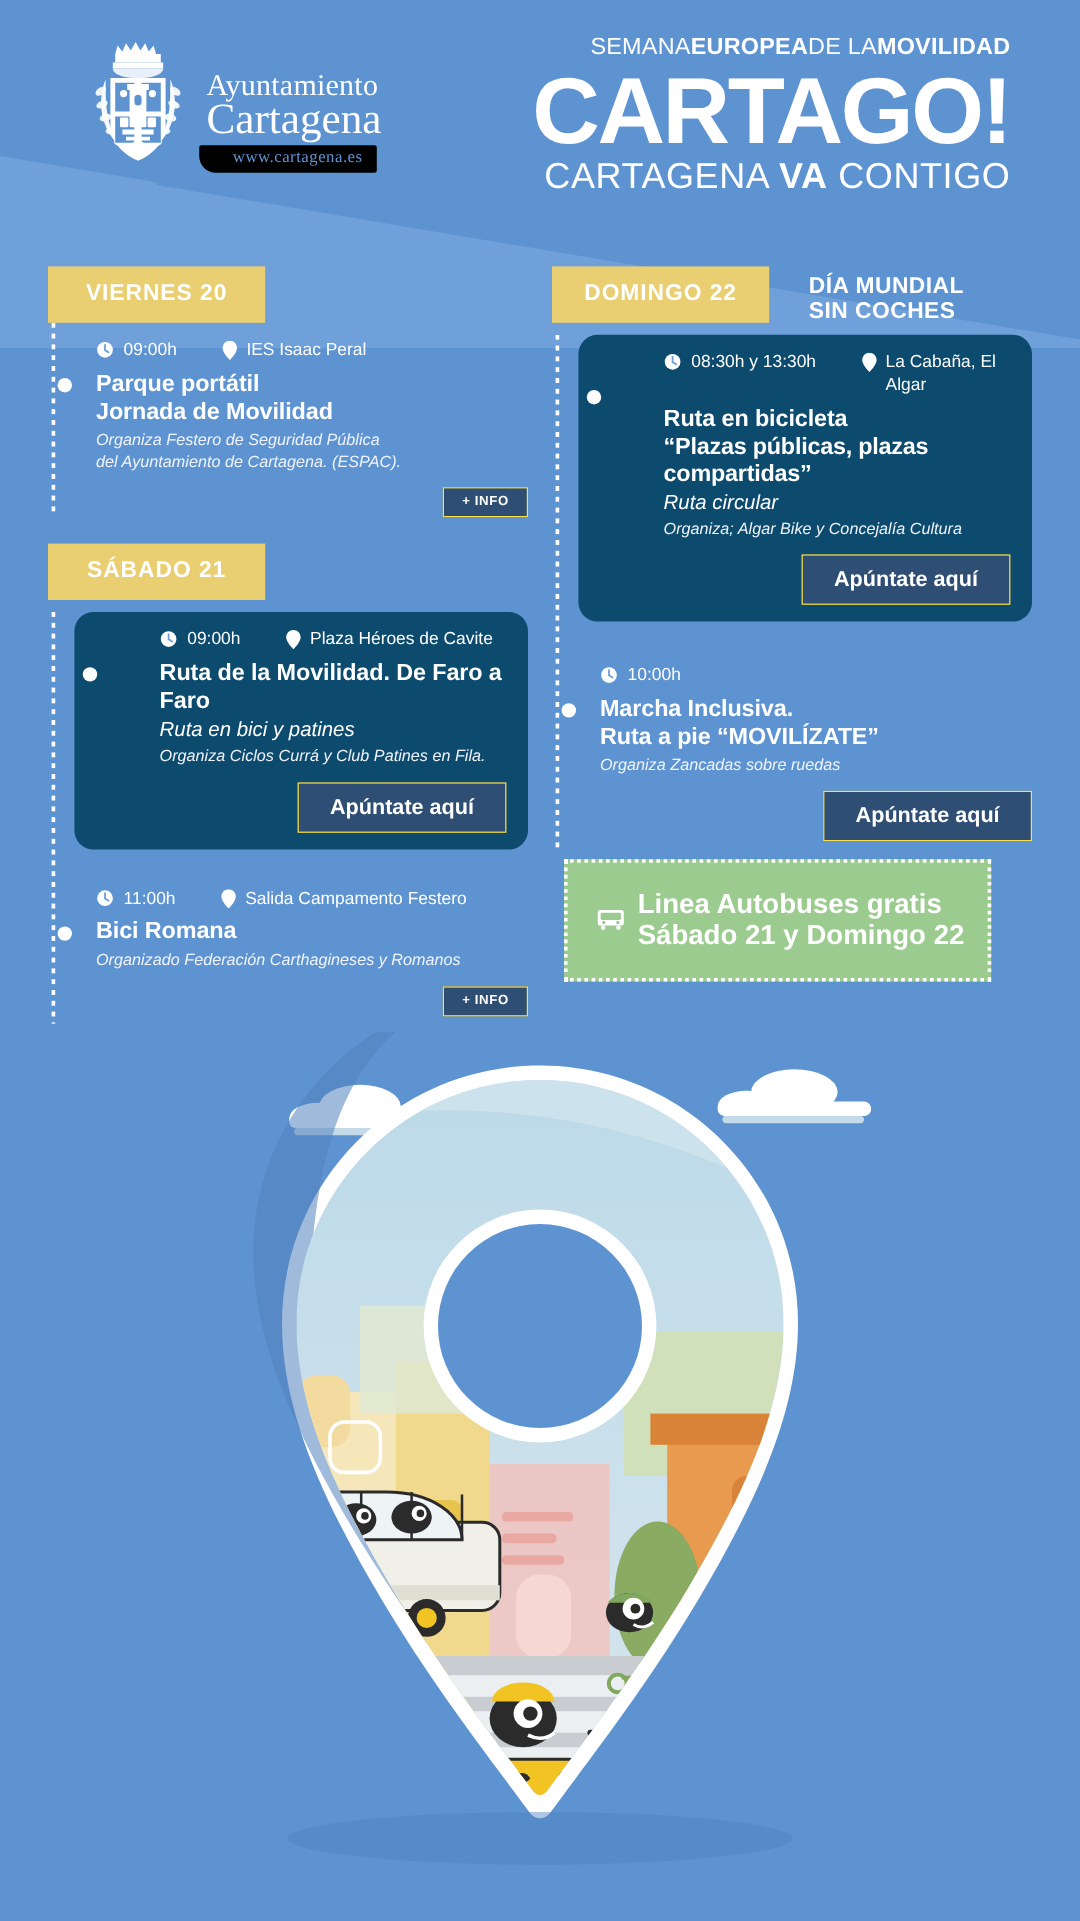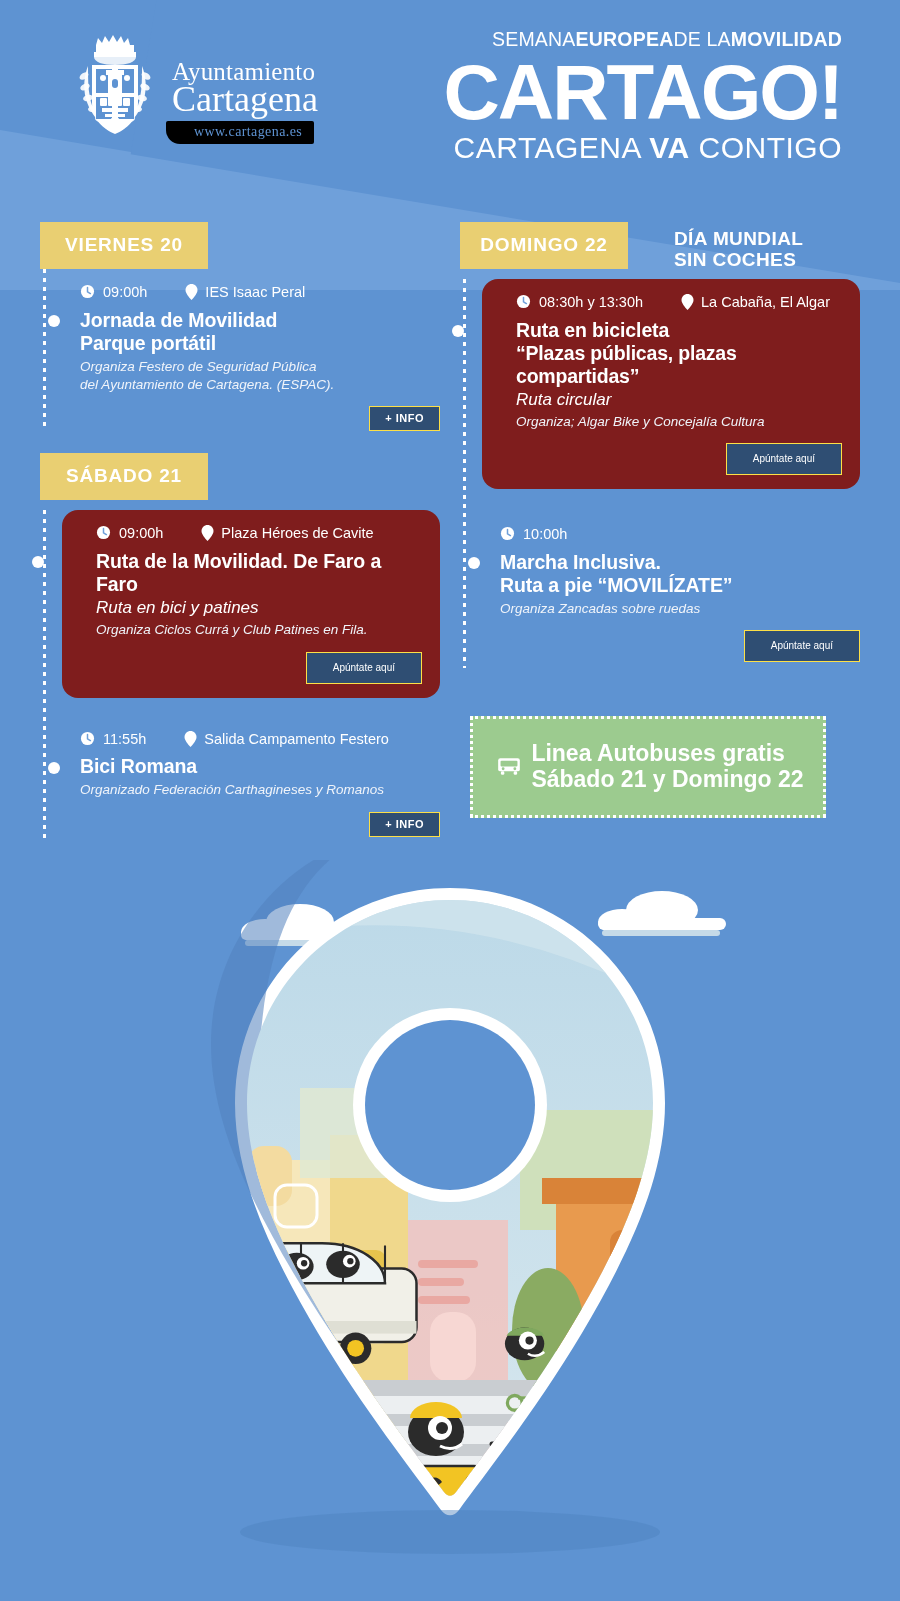--- a/index.html
+++ b/index.html
@@ -86,21 +86,21 @@
   
   .agenda { position: absolute; left: 0; top: 222px; width: 900px; }
   .col { position: absolute; top: 0; }
   .col-left { left: 40px; width: 400px; }
   .col-right { left: 460px; width: 400px; }
 
   .day-badge {
     background: #e9cf72; color: #ffffff;
     font-size: 19px; font-weight: 700; letter-spacing: .8px;
     text-align: center; padding: 12px 0 13px;
-    width: 168px;
+    width: 181px;
   }
   .day-side {
     position: absolute; left: 214px; top: 6px;
     color: #ffffff; font-size: 19px; font-weight: 700;
     letter-spacing: .4px; line-height: 1.12;
   }
 
   .track { position: relative; padding-left: 22px; }
   .track::before {
     content: ""; position: absolute; left: 3px; top: 0; bottom: 0; width: 3px;
@@ -108,21 +108,21 @@
     background-size: 3px 9px; background-repeat: repeat-y;
   }
   .track.short::before { bottom: 10px; }
 
   .event { position: relative; padding: 14px 0 6px 18px; }
   .event::before {
     content: ""; position: absolute; left: -14px; top: 46px;
     width: 12px; height: 12px; border-radius: 50%; background: #ffffff;
   }
   .card {
-    background: #7f1d1d; border-radius: 16px;
+    background: #0c4a6e; border-radius: 16px; padding-left: 37px;
   }
   .card > .event { padding-left: 34px; padding-right: 18px; padding-bottom: 14px; }
   .card > .event::before { left: -30px; }
 
   .meta { display: flex; align-items: flex-start; gap: 8px; color: #ffffff; font-size: 14.5px; line-height: 1.3; }
   .meta .ico { flex: 0 0 auto; margin-top: 1px; }
   .meta .time { font-weight: 400; white-space: nowrap; }
   .meta .place-wrap { margin-left: 30px; display: flex; gap: 7px; align-items: flex-start; }
   .meta .place { font-weight: 400; }
   .meta .place em { font-style: italic; }
@@ -139,21 +139,21 @@
   .ev-org {
     color: #f0f4fa; font-style: italic; font-size: 13.5px; line-height: 1.35; margin-top: 3px;
   }
 
   .btn-row { display: flex; justify-content: flex-end; margin-top: 12px; }
   .btn {
     background: #2f4e73; color: #ffffff; border: 1px solid #fde047;
     display: inline-block; text-align: center;
   }
   .btn.info { font-size: 11px; font-weight: 700; letter-spacing: .5px; padding: 5px 15px 6px; }
-  .btn.signup { font-size: 10px; font-weight: 400; padding: 9px 26px 10px; margin-left: 24px; }
+  .btn.signup { font-size: 18px; font-weight: 700; padding: 9px 26px 10px; margin-left: 24px; }
 
   
   .bus-banner {
     position: absolute; left: 470px; top: 716px; width: 356px; height: 102px;
     background: #9ccb8f; border: 3px dotted #ffffff;
     display: flex; align-items: center; justify-content: center;
   }
   .bus-banner .inner { display: flex; align-items: center; gap: 9px; padding-left: 4px; }
   .bus-banner .txt { color: #ffffff; font-weight: 700; font-size: 23px; line-height: 1.12; }
 
@@ -251,22 +251,22 @@
                 </svg>
               <span class="time">09:00h</span>
               <span class="place-wrap">
                 <svg class="ico" width="13" height="16" viewBox="0 0 12 16">
                     <path d="M6 0C2.7 0 0 2.7 0 6c0 4.2 6 10 6 10s6-5.8 6-10c0-3.3-2.7-6-6-6z" fill="#fff"></path>
                   </svg>
                 <span class="place">IES Isaac Peral</span>
               </span>
             </div>
             <div class="ev-title">
+              <div>Parque portátil</div>
               <div>Jornada de Movilidad</div>
-              <div>Parque portátil</div>
             </div>
             <div class="ev-org">
               <div>Organiza Festero de Seguridad Pública</div>
               <div>del Ayuntamiento de Cartagena. (ESPAC).</div>
             </div>
             <div class="btn-row">
               <span class="btn info">+ INFO</span>
             </div>
           </div>
         </div>
@@ -303,21 +303,21 @@
               </div>
             </div>
           </div>
 
           <div class="event" style="margin-top:18px">
             <div class="meta">
               <svg class="ico" width="15" height="15" viewBox="0 0 16 16">
                   <circle cx="8" cy="8" r="7" fill="#fff"></circle>
                   <path d="M8 3.6v4.7l3.1 1.9" stroke="#6e9fd9" stroke-width="1.6" fill="none" stroke-linecap="round"></path>
                 </svg>
-              <span class="time">11:55h</span>
+              <span class="time">11:00h</span>
               <span class="place-wrap">
                 <svg class="ico" width="13" height="16" viewBox="0 0 12 16">
                     <path d="M6 0C2.7 0 0 2.7 0 6c0 4.2 6 10 6 10s6-5.8 6-10c0-3.3-2.7-6-6-6z" fill="#fff"></path>
                   </svg>
                 <span class="place">Salida Campamento Festero</span>
               </span>
             </div>
             <div class="ev-title">
               <div>Bici Romana</div>
             </div>

